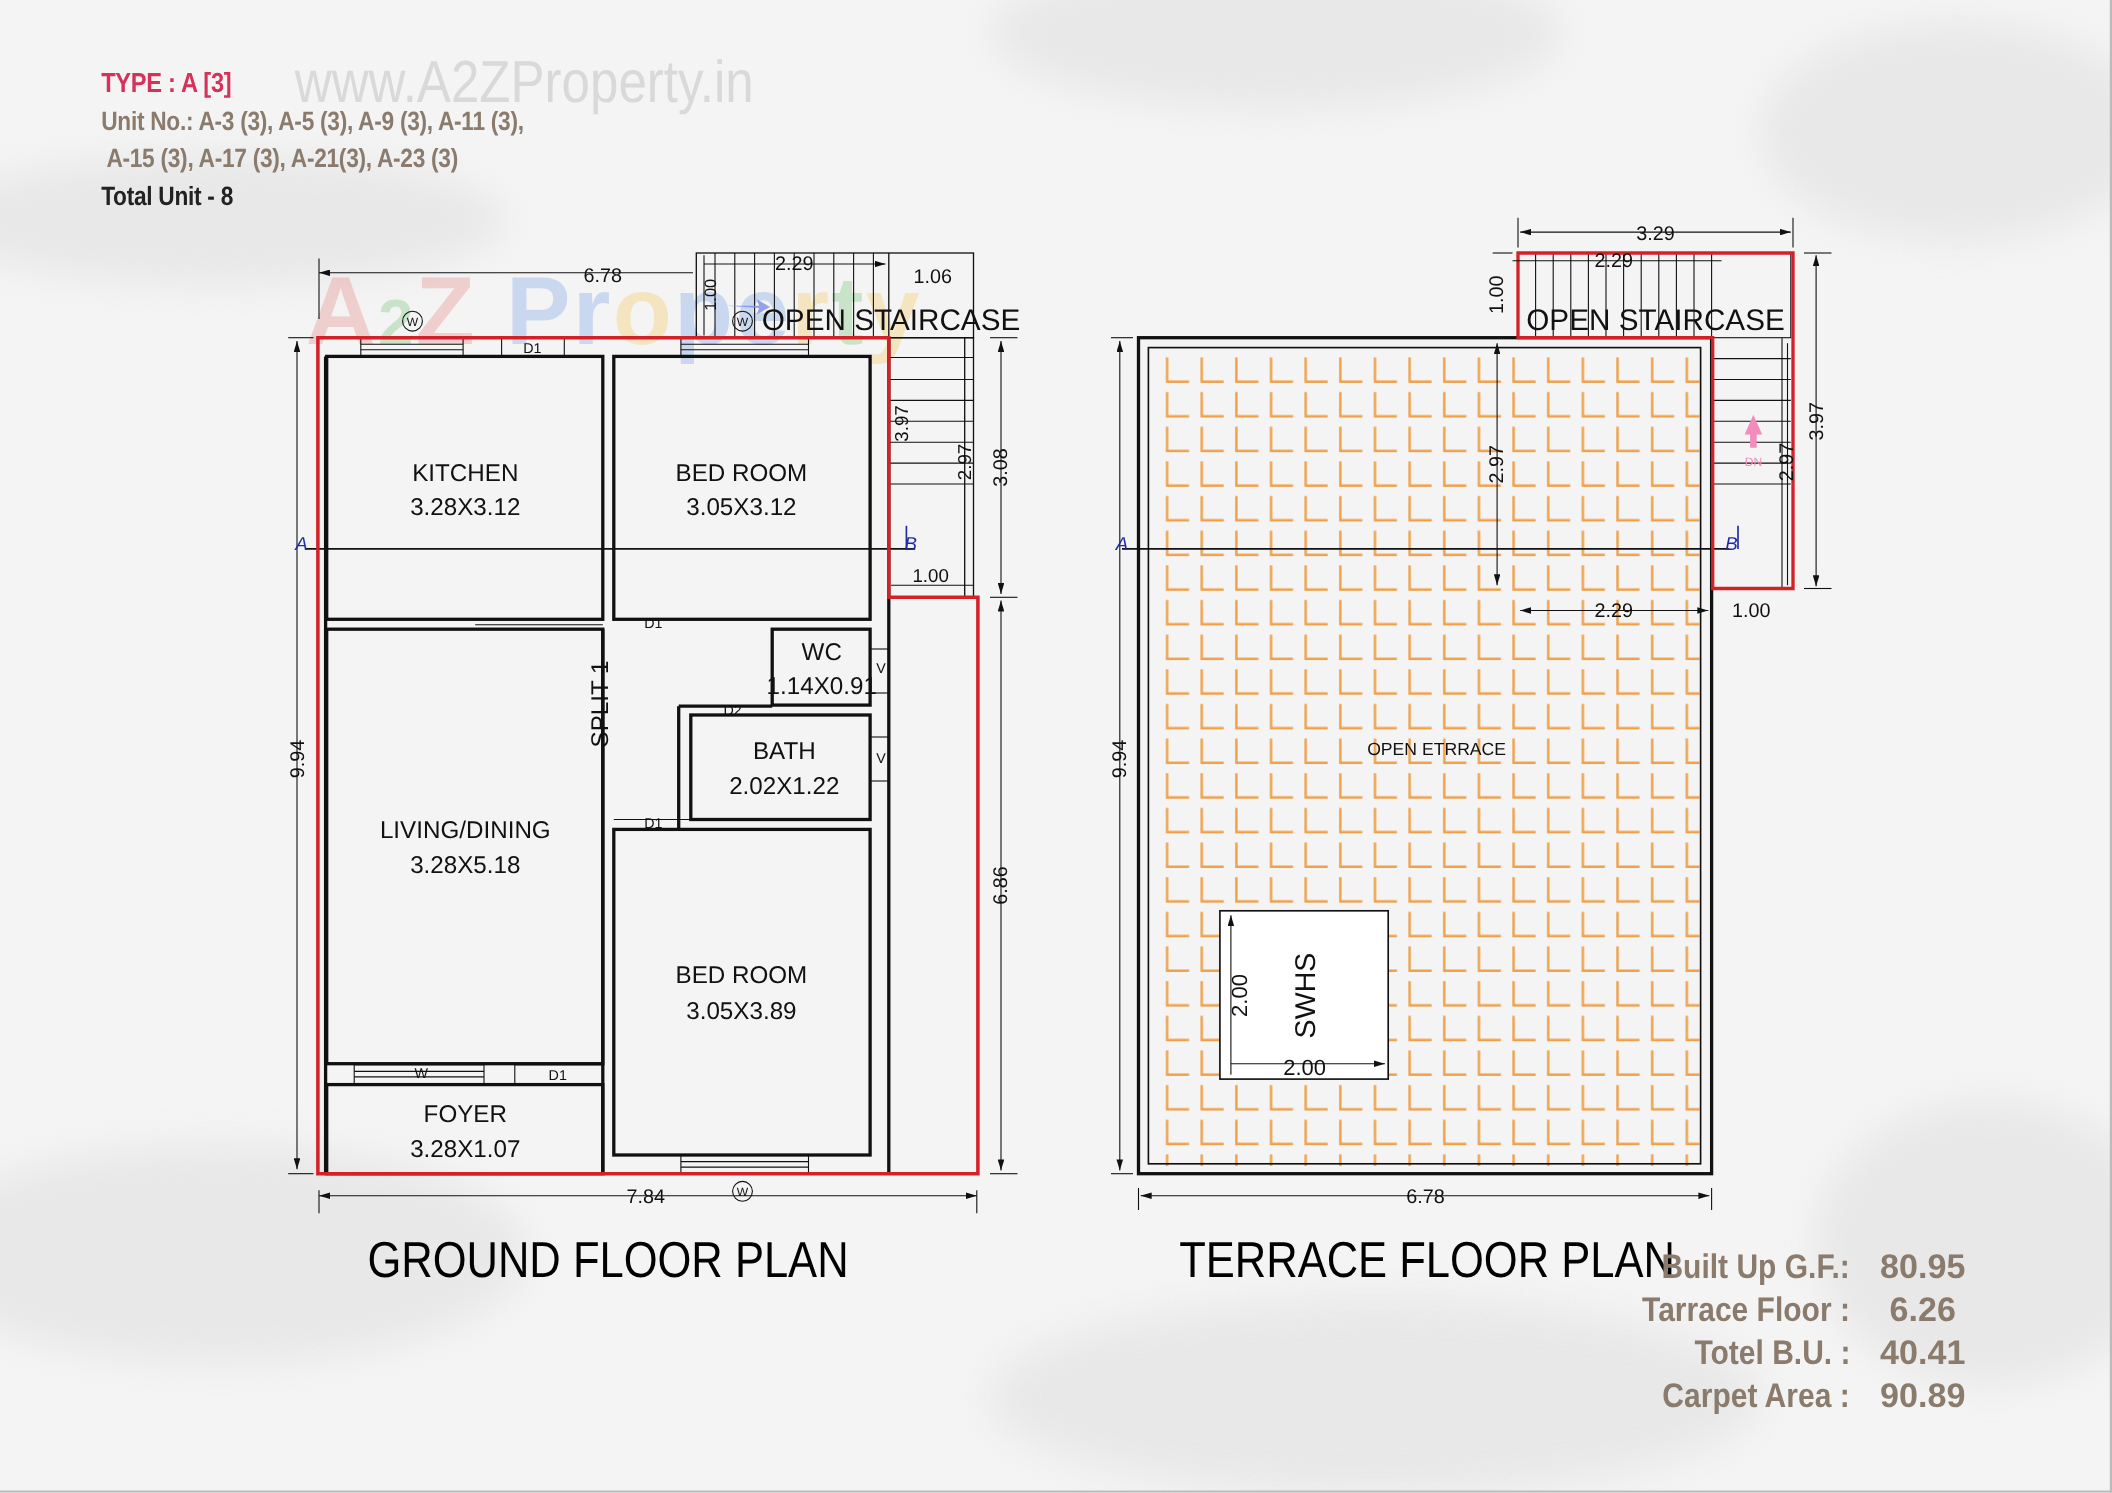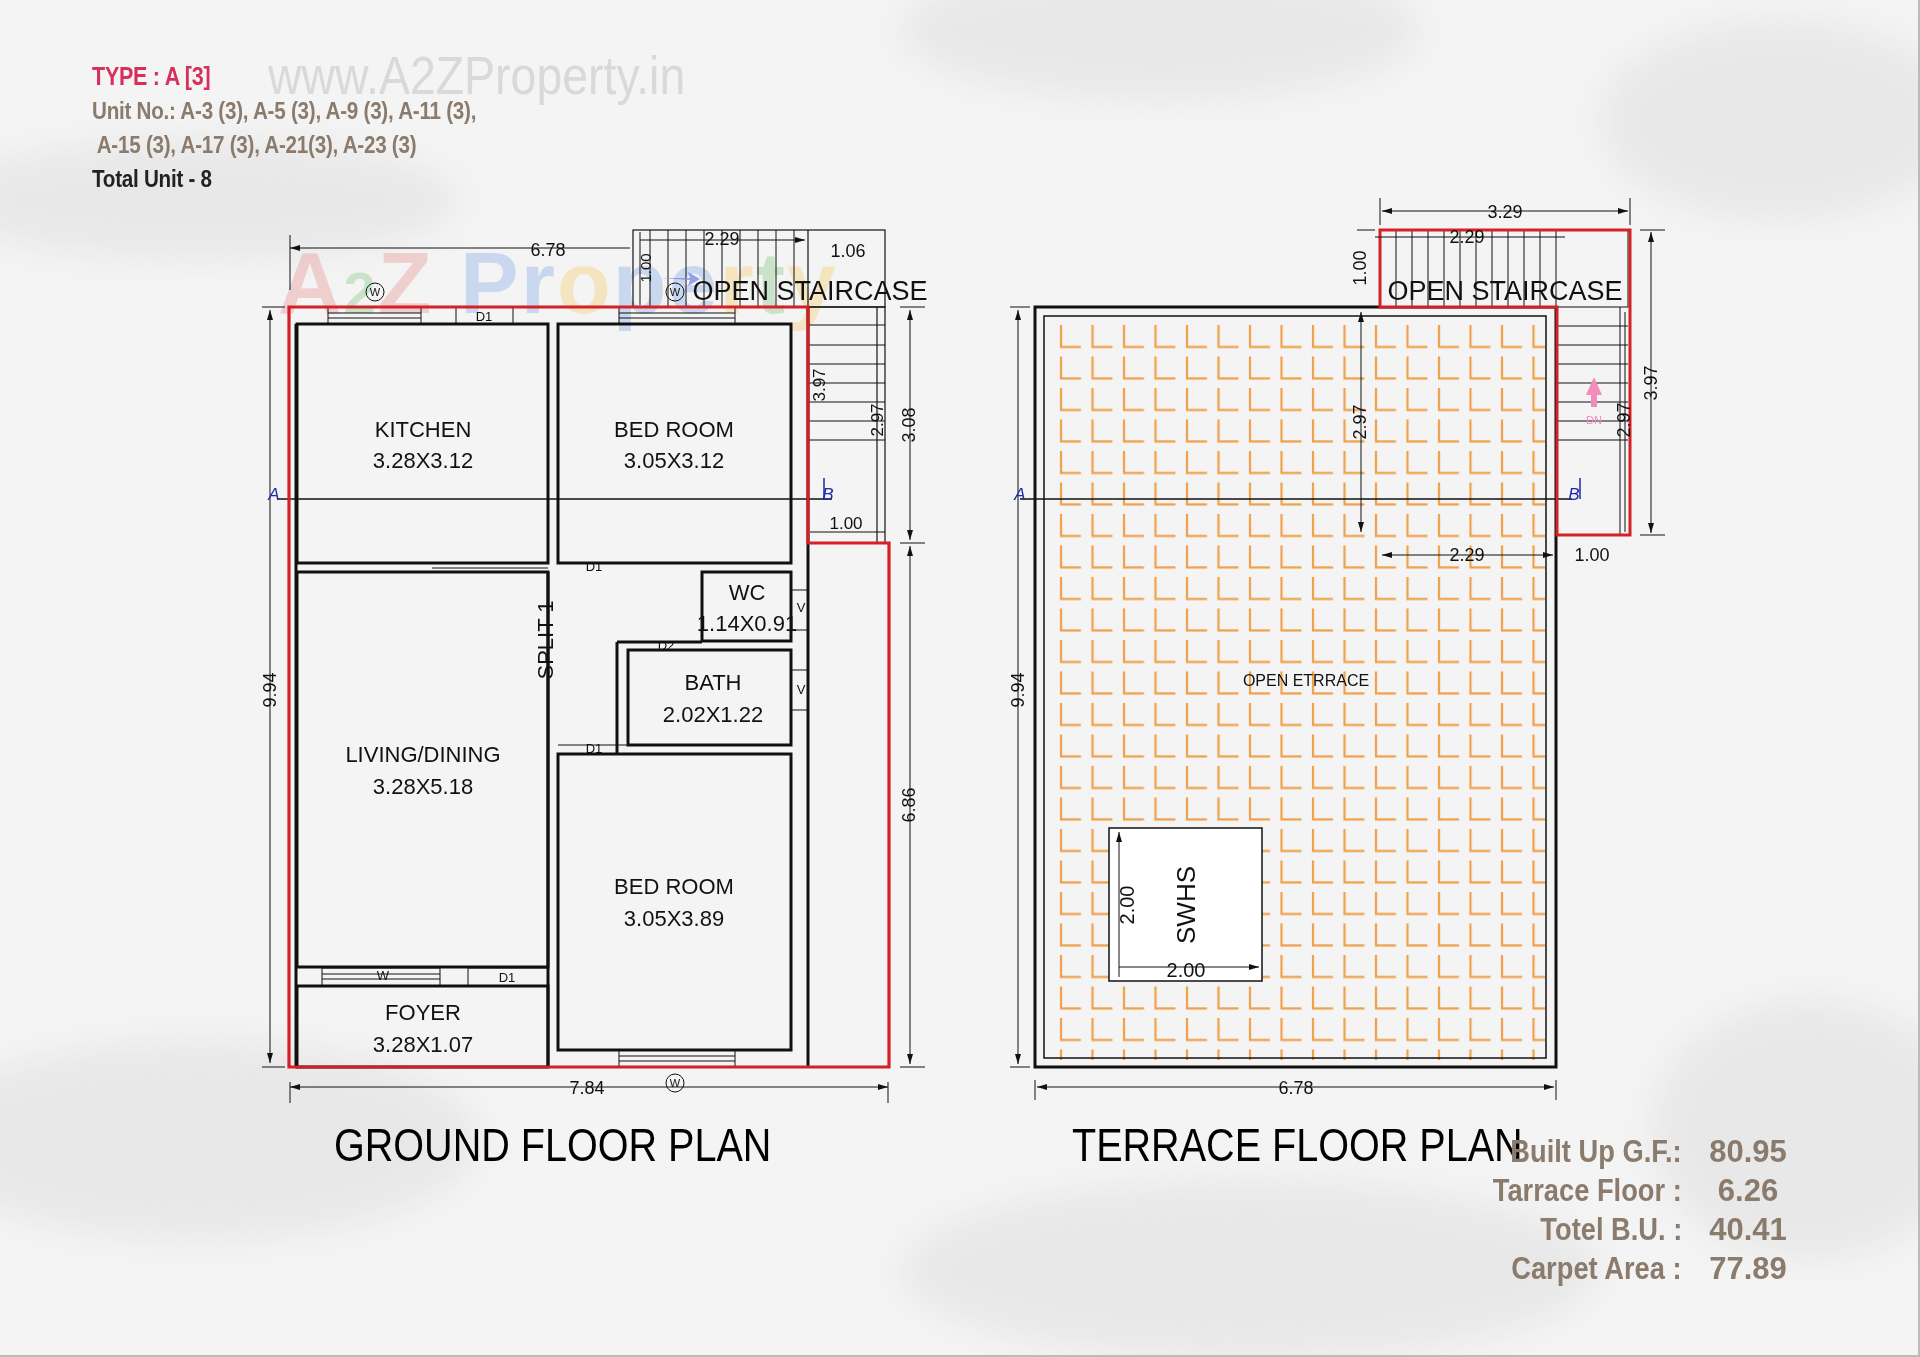--- a/index.html
+++ b/index.html
@@ -303,18 +303,18 @@
   <div class="area-row">
     <span class="lbl">Tarrace Floor :</span>
     <span class="val">6.26</span>
   </div>
   <div class="area-row">
     <span class="lbl">Totel B.U. :</span>
     <span class="val">40.41</span>
   </div>
   <div class="area-row">
     <span class="lbl">Carpet Area :</span>
-    <span class="val">77.89</span>
+    <span class="val">90.89</span>
   </div>
 </div>
 
 <div class="frame"></div>
 <div class="frame-b"></div>
 
 </body></html>

